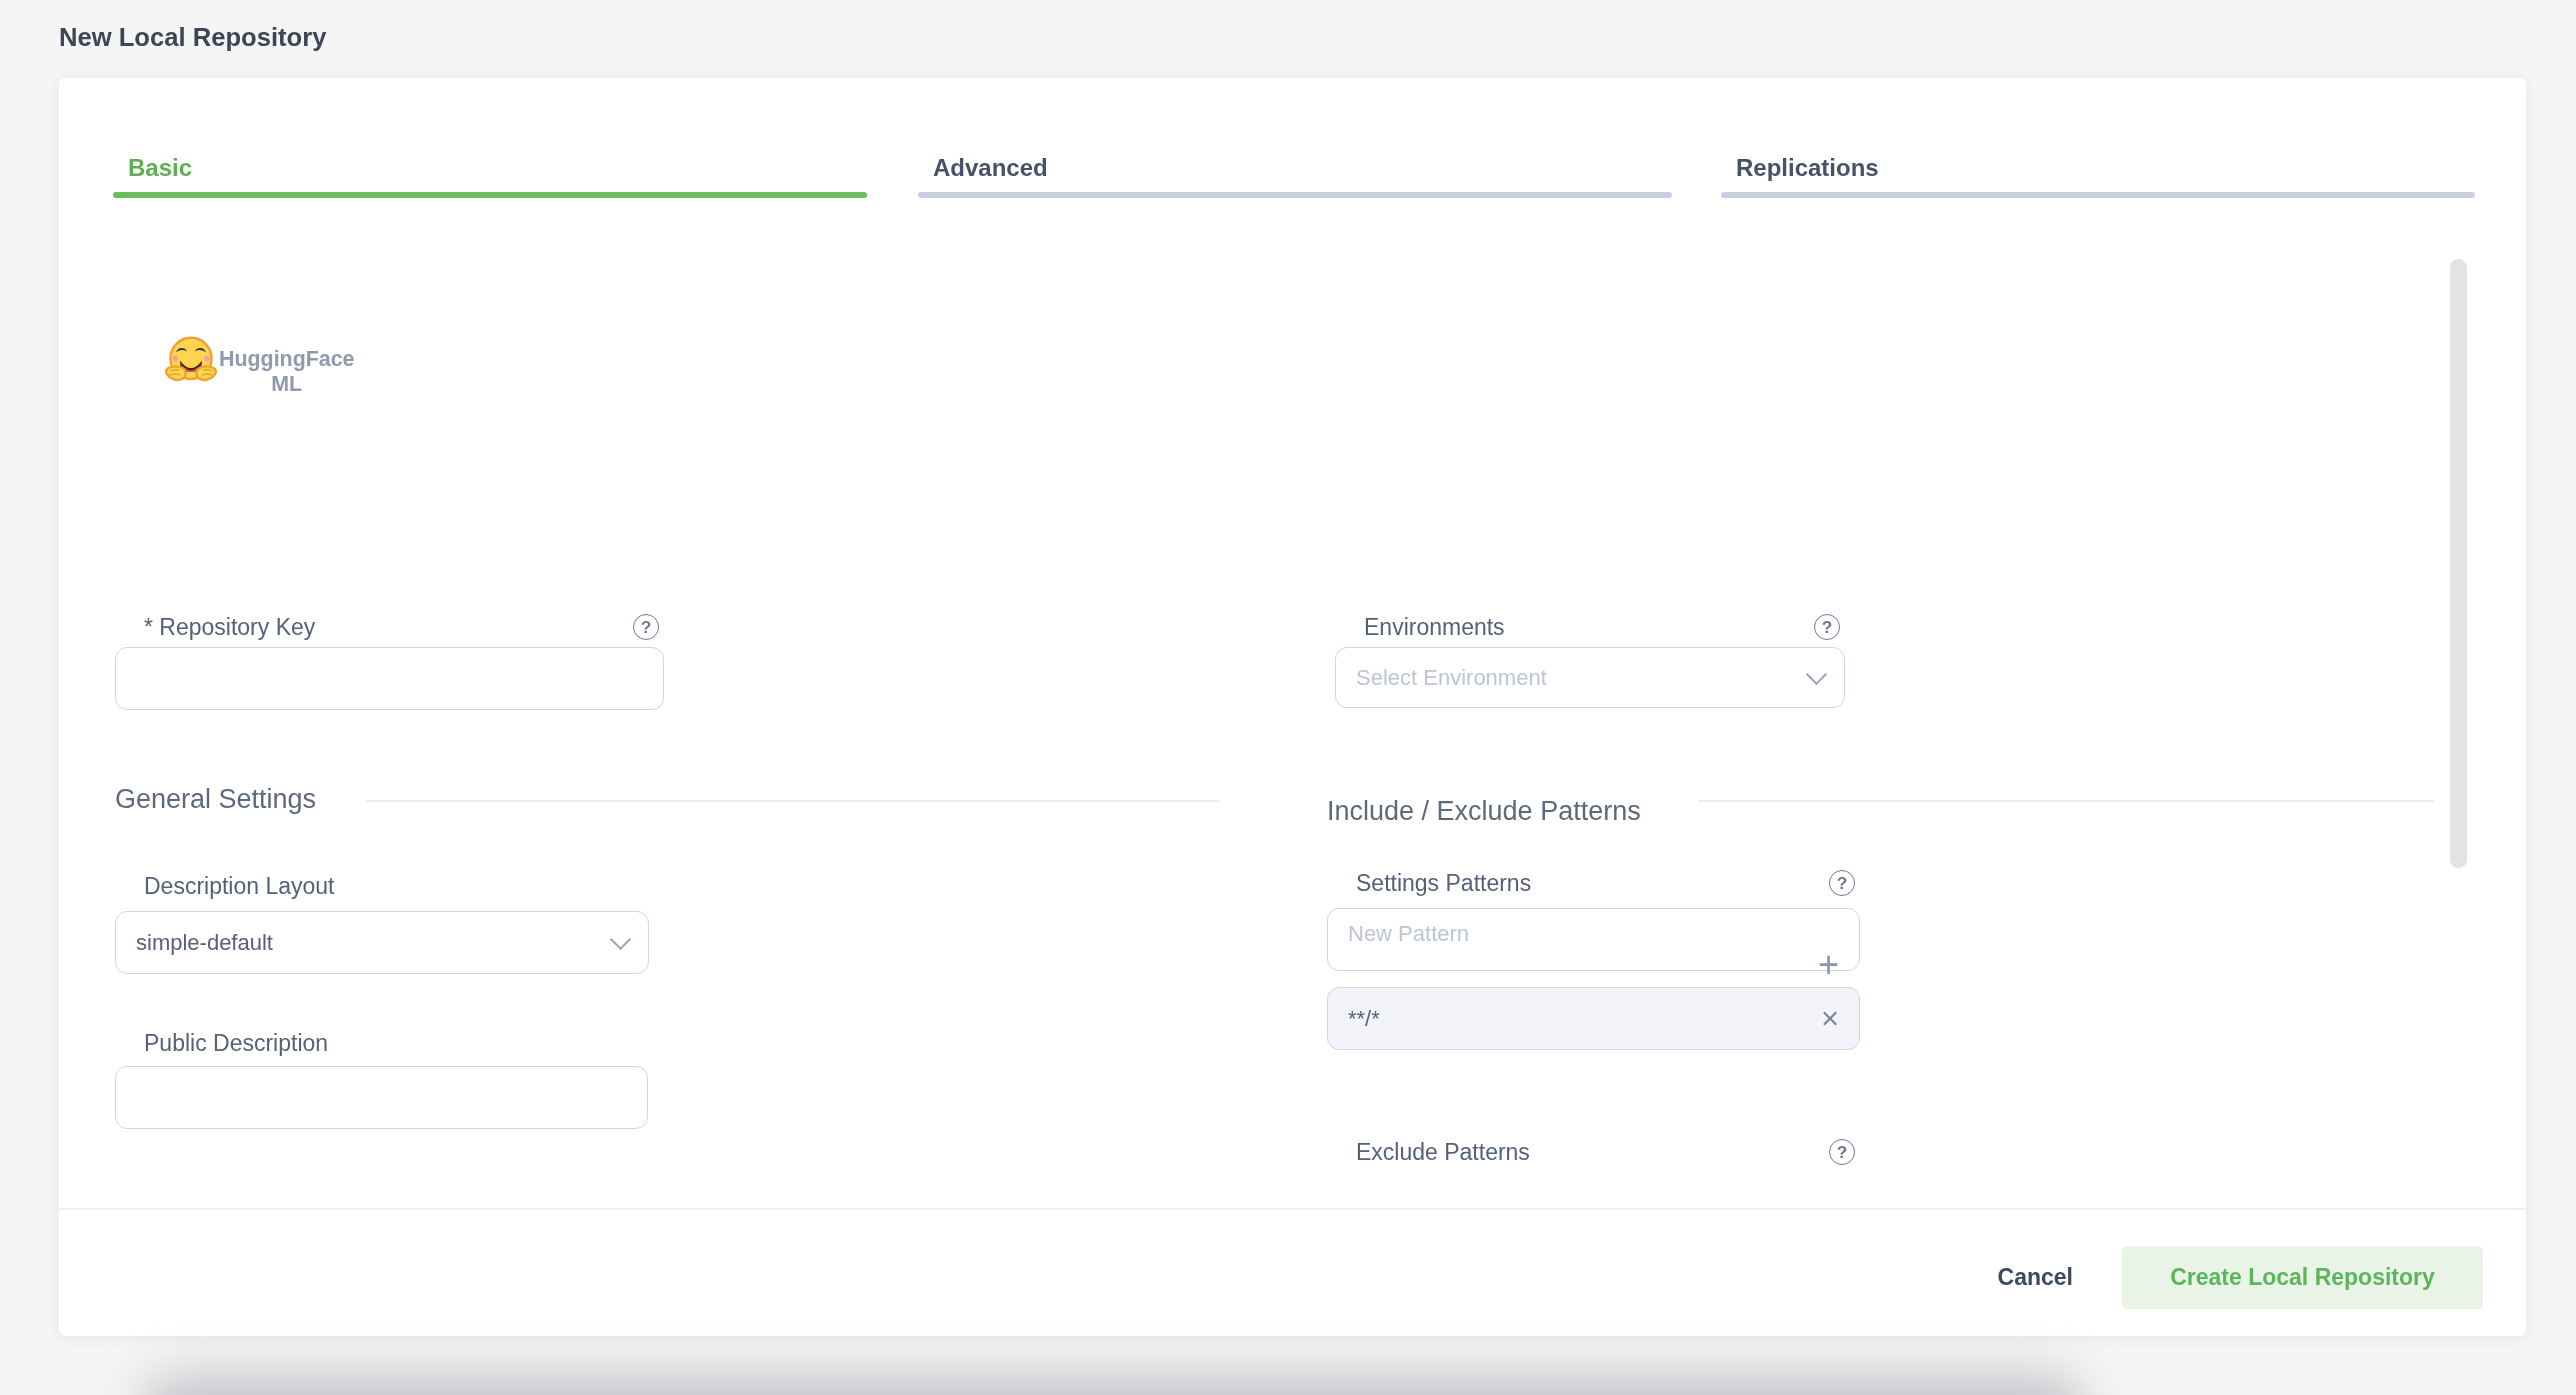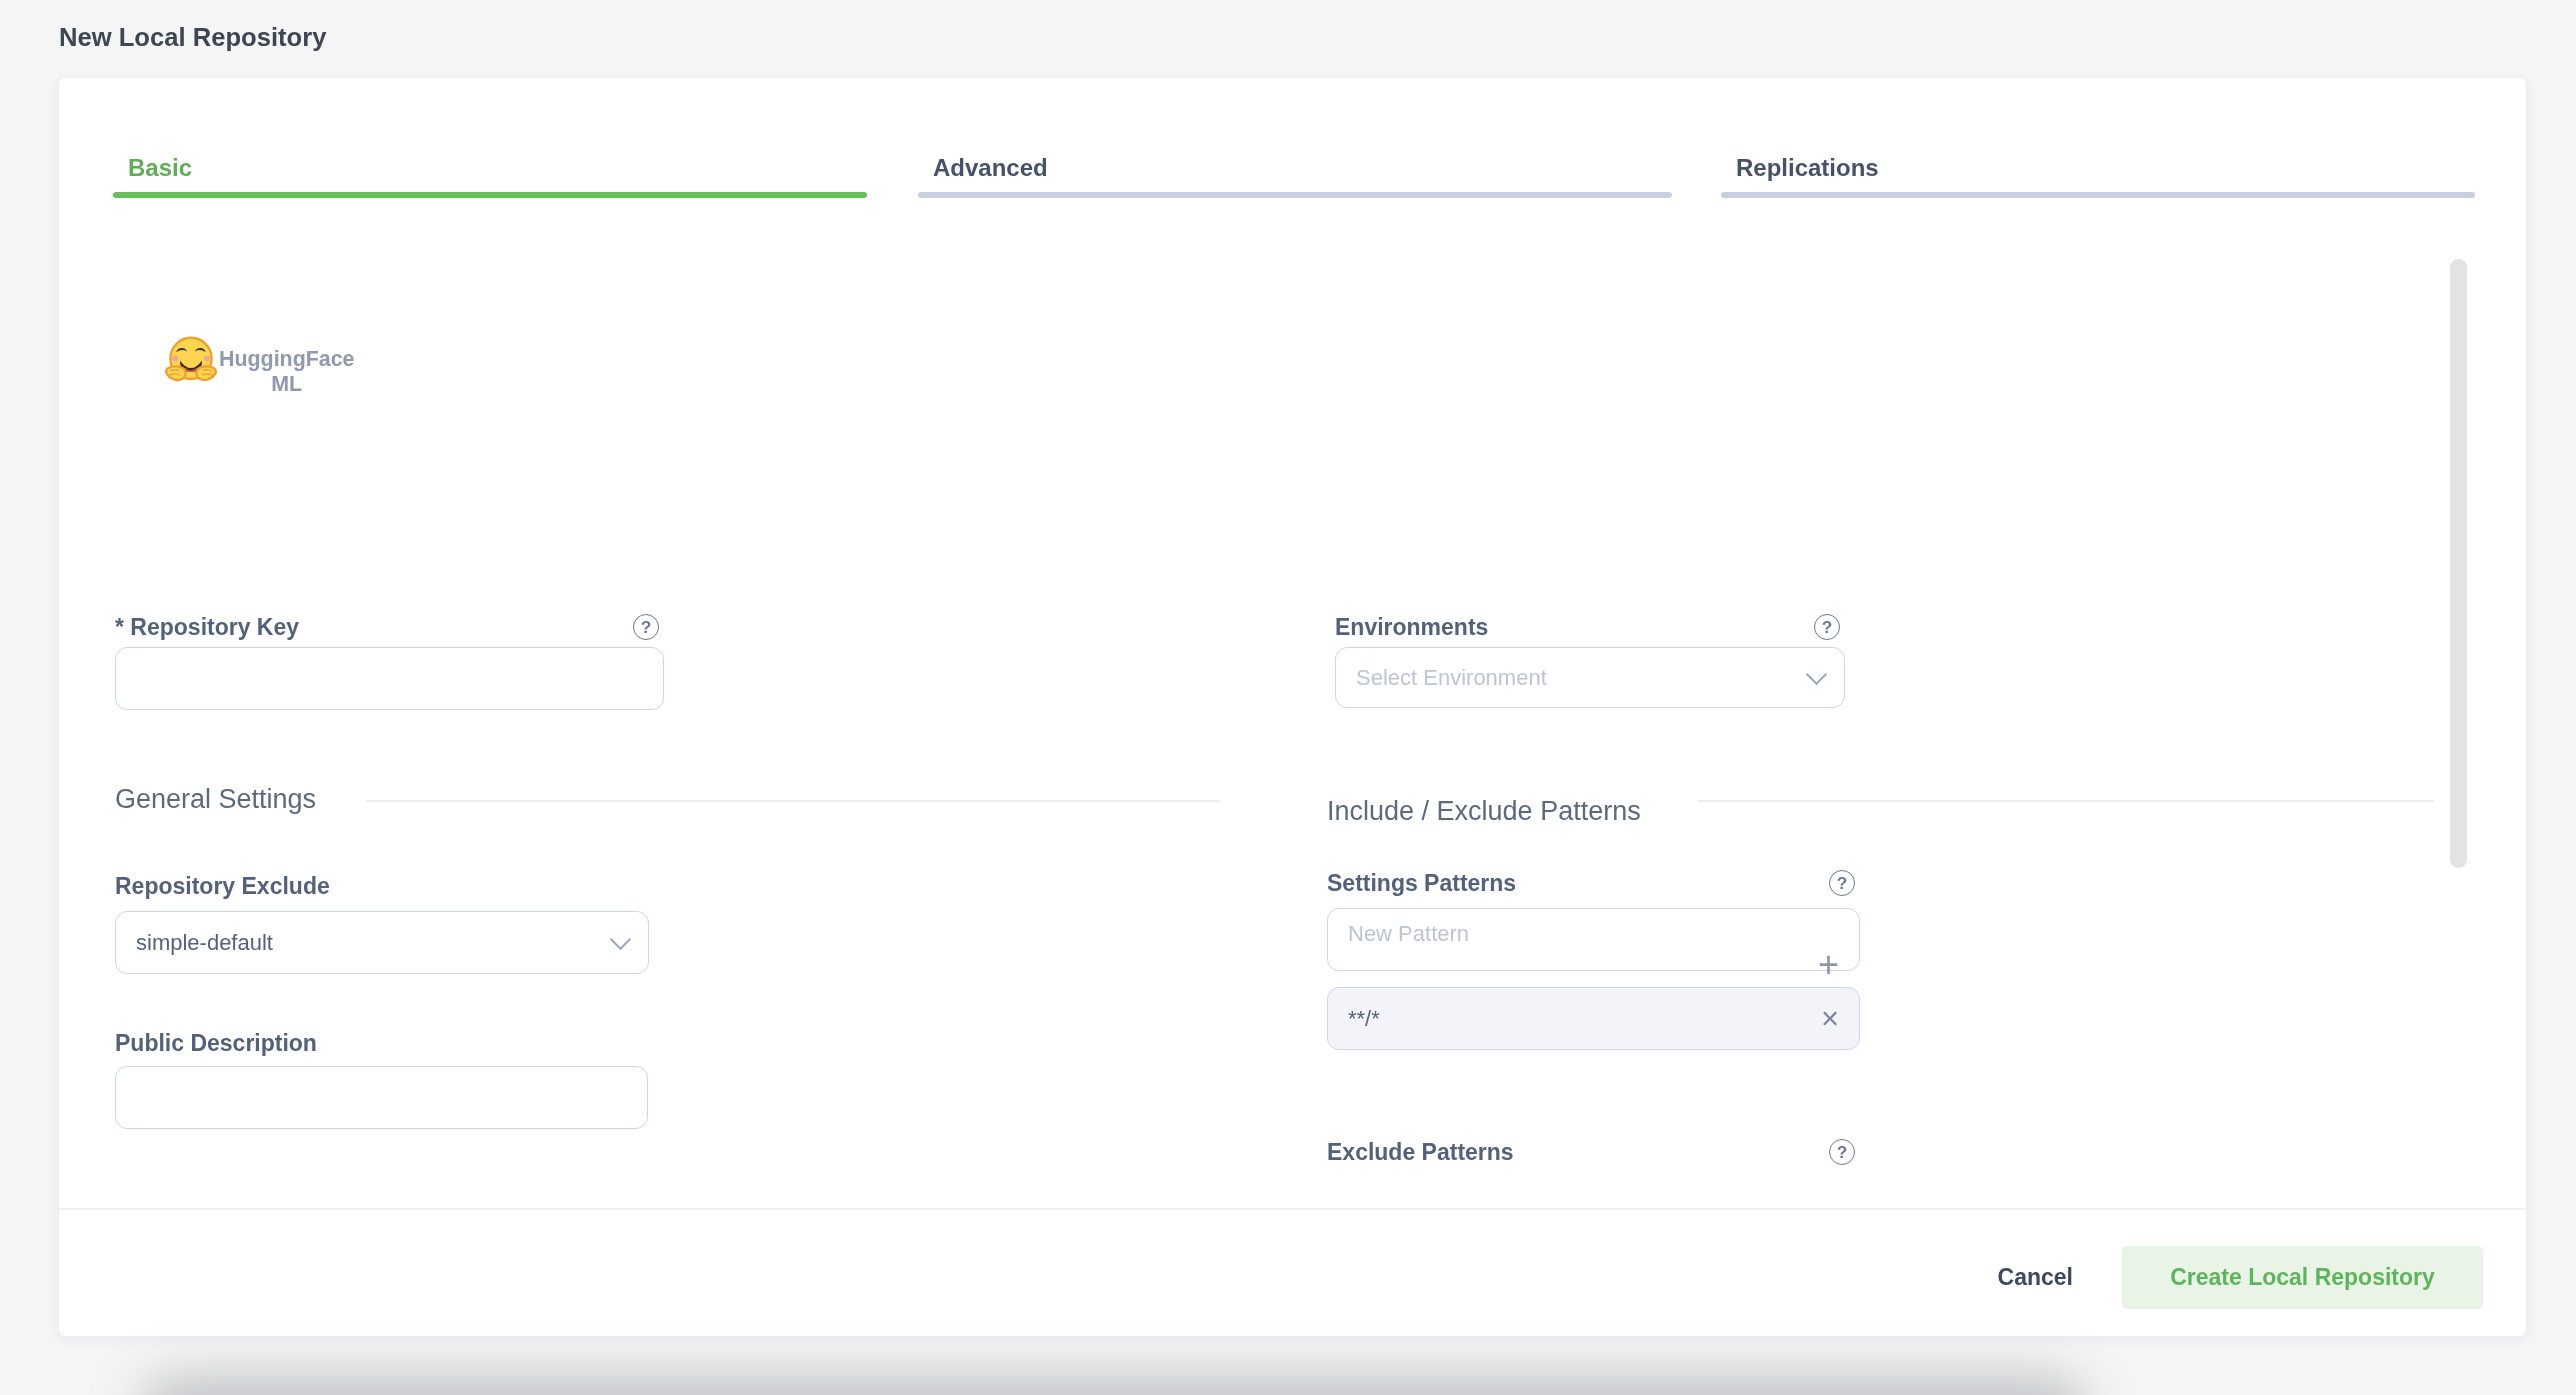--- a/index.html
+++ b/index.html
@@ -29,21 +29,21 @@
   .tab1 { left:54px; } .tab2 { left:859px; } .tab3 { left:1662px; }
   
   .pkg {
     position:absolute; left:104px; top:257px; width:198px;
     display:flex; align-items:flex-start;
   }
   .pkg-label { margin-top:11.5px; font-size:21.4px; line-height:25px; font-weight:600;
     color:#9099ad; text-align:center; }
   
   .label-row { position:absolute; display:flex; align-items:center; justify-content:space-between; height:30px; }
-  .field-label { font-size:23px; font-weight:700; color:#53617a; }
+  .field-label { font-size:23px; font-weight:400; color:#53617a;margin-left:29px; }
   .help {
     width:26px; height:26px; border:1.6px solid #6d7890; border-radius:50%;
     font-size:17.3px; font-weight:600; color:#6d7890;
     display:flex; align-items:center; justify-content:center; cursor:pointer;
     margin-right:5px;
   }
   .tbox {
     position:absolute; background:#fff; border:1.6px solid #cdd5e7; border-radius:12px;
     display:flex; align-items:center; padding:12px 20px; font-size:22px; color:#56627b;
   }
@@ -143,21 +143,21 @@
   </div>
   <div class="tbox" style="left:1276px; top:569px; width:510px; height:61px;">
     <span class="placeholder-text">Select Environment</span>
     <span class="chev"></span>
   </div>
 
   <div class="section-heading" style="left:56px; top:706px;">General Settings</div>
   <div class="hr" style="left:307px; top:722px; width:854px;"></div>
 
   <div class="label-row" style="left:56px; top:793px; width:534px;">
-    <span class="field-label">Repository Exclude</span>
+    <span class="field-label">Description Layout</span>
   </div>
   <div class="tbox" style="left:56px; top:833px; width:534px; height:63px;">
     <span>simple-default</span>
     <span class="chev"></span>
   </div>
 
   <div class="label-row" style="left:56px; top:950px; width:534px;">
     <span class="field-label">Public Description</span>
   </div>
   <div class="tbox" style="left:56px; top:988px; width:533px; height:63px;">

